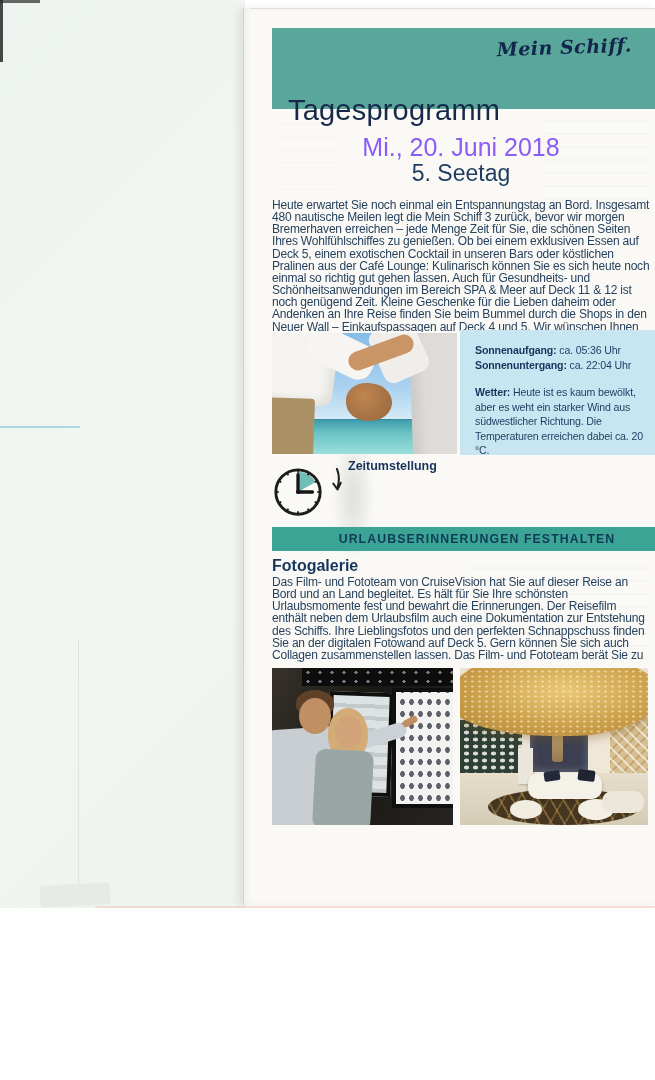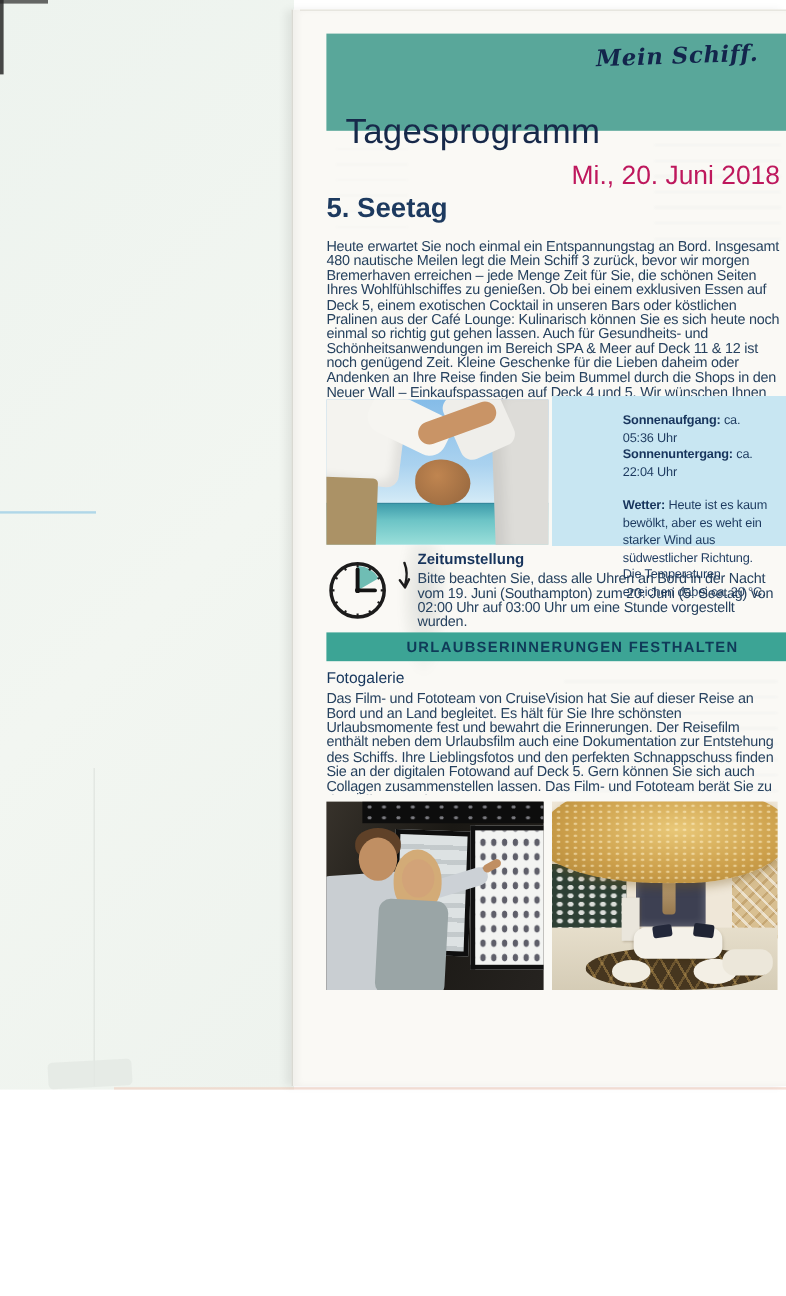--- a/index.html
+++ b/index.html
@@ -37,24 +37,24 @@
   
   .band{position:absolute;background:#59a79a;}
   .band.header{left:272px;top:28px;width:383px;height:81px;}
   .brand-script{position:absolute;left:492px;top:36px;width:140px;
                 font-family:"DejaVu Serif",serif;font-style:italic;font-weight:bold;
                 font-size:19px;color:#13254c;transform:rotate(-2deg);letter-spacing:.5px;
                 text-align:right;}
   .page-title{position:absolute;left:288px;top:68px;font-size:29px;font-weight:400;
               color:#17294a;letter-spacing:.2px;margin-top:26px;}
 
-  .date-line{position:absolute;left:272px;top:133px;width:378px;text-align:right;
-             font-size:22px;color:#be185d;}
-  .day-title{position:absolute;left:272px;top:160px;width:378px;text-align:left;
-             font-size:23px;font-weight:bold;color:#1d3a5f;}
+  .date-line{position:absolute;left:272px;top:133px;width:378px;text-align:center;
+             font-size:25px;color:#8b5cf6;}
+  .day-title{position:absolute;left:272px;top:160px;width:378px;text-align:center;
+             font-size:23px;font-weight:normal;color:#1d3a5f;}
 
   .bodytext{font-size:12px;line-height:12.15px;letter-spacing:-.2px;color:#27425f;}
   .intro{position:absolute;left:272px;top:199px;width:379px;height:133px;overflow:hidden;}
 
   
   .photo{position:absolute;overflow:hidden;}
   .ph-hands{left:272px;top:333px;width:185px;height:121px;
             background:linear-gradient(180deg,#85bce8 0%,#aad2ef 45%,#cfe8f6 68%,#d9eef8 72%);}
   .ph-sea{position:absolute;left:0;bottom:0;width:100%;height:34px;
           background:linear-gradient(180deg,#3e9cab 0%,#6cc4c6 40%,#9adfda 100%);
@@ -71,37 +71,37 @@
            transform:rotate(26deg);border-radius:14px;}
   .ph-rarm{position:absolute;right:42px;top:10px;width:68px;height:19px;background:#c99466;
            transform:rotate(-20deg);border-radius:10px;}
   .ph-hand{position:absolute;left:74px;top:50px;width:46px;height:38px;
            background:radial-gradient(circle at 40% 35%,#c08550,#9a6a40 85%);
            border-radius:46% 54% 50% 50%;}
 
   
   .info-box{position:absolute;left:460px;top:330px;width:195px;height:125px;background:#c8e6f2;
             box-sizing:border-box;padding:13px 10px 0 15px;color:#1d3a5f;}
-  .info-box .row{font-size:10.6px;line-height:14.5px;letter-spacing:-.15px;margin-left:44px;}
+  .info-box .row{font-size:10.6px;line-height:14.5px;letter-spacing:-.15px;}
   .info-box b{font-weight:bold;color:#17345c;}
   .weather{margin-top:13px;}
 
   
   .clock-icon{position:absolute;left:271px;top:465px;}
   .down-arrow{position:absolute;left:330px;top:468px;}
   .tc-title{position:absolute;left:348px;top:459px;font-size:12.5px;font-weight:bold;color:#17345c;}
   .tc-text{position:absolute;left:348px;top:476px;width:302px;}
 
   
   .band.banner{left:272px;top:527px;width:410px;height:24px;background:#3ca495;}
   .banner-text{width:100%;text-align:center;font-size:12.3px;font-weight:bold;color:#0f3a58;
                letter-spacing:1.1px;line-height:24px;}
 
   
-  .fg-title{position:absolute;left:272px;top:557px;font-size:13px;font-weight:normal;color:#16365c;}
+  .fg-title{position:absolute;left:272px;top:557px;font-size:16px;font-weight:bold;color:#16365c;}
   .fg-text{position:absolute;left:272px;top:576px;width:379px;height:86px;overflow:hidden;}
 
   
   .ph-couple{left:272px;top:668px;width:181px;height:157px;
              background:linear-gradient(115deg,#37322b 0%,#1a1814 45%,#262320 100%);}
   .pc-topstrip{position:absolute;left:30px;top:0;width:151px;height:18px;background:#0d0d0d;
                background-image:radial-gradient(rgba(210,210,220,.55) 1.5px,transparent 2px);
                background-size:12px 9px;}
   .pc-screen1{position:absolute;left:56px;top:24px;width:56px;height:96px;background:#dde2e3;
               border:4px solid #0e0e0e;transform:rotate(2deg);
@@ -246,21 +246,20 @@
       <circle cx="28" cy="28" r="2.2" fill="#141414"></circle>
     </svg>
   </div>
   <div class="down-arrow">
     <svg width="14" height="26" viewBox="0 0 14 26">
       <path d="M7,1 C9.5,7 9.5,13 7.5,20" fill="none" stroke="#1c1c1c" stroke-width="2" stroke-linecap="round"></path>
       <path d="M3.2,15.5 L7.5,21.5 L10.8,14.8" fill="none" stroke="#1c1c1c" stroke-width="2" stroke-linecap="round" stroke-linejoin="round"></path>
     </svg>
   </div>
   <div class="tc-title">Zeitumstellung</div>
-  <div class="tc-text bodytext">Bitte beachten Sie, dass alle Uhren an Bord in der Nacht vom 19. Juni (Southampton) zum 20. Juni (5. Seetag) von 02:00 Uhr auf 03:00 Uhr um eine Stunde vorgestellt wurden.</div>
 
   <div class="band banner">
     <div class="banner-text">URLAUBSERINNERUNGEN FESTHALTEN</div>
   </div>
 
   <div class="fg-title">Fotogalerie</div>
   <div class="fg-text bodytext">Das Film- und Fototeam von CruiseVision hat Sie auf dieser Reise an Bord und an Land begleitet. Es hält für Sie Ihre schönsten Urlaubsmomente fest und bewahrt die Erinnerungen. Der Reisefilm enthält neben dem Urlaubsfilm auch eine Dokumentation zur Entstehung des Schiffs. Ihre Lieblingsfotos und den perfekten Schnappschuss finden Sie an der digitalen Fotowand auf Deck 5. Gern können Sie sich auch Collagen zusammenstellen lassen. Das Film- und Fototeam berät Sie zu den Öffnungszeiten.</div>
 
   <div class="photo ph-couple">
     <div class="pc-topstrip"></div>

